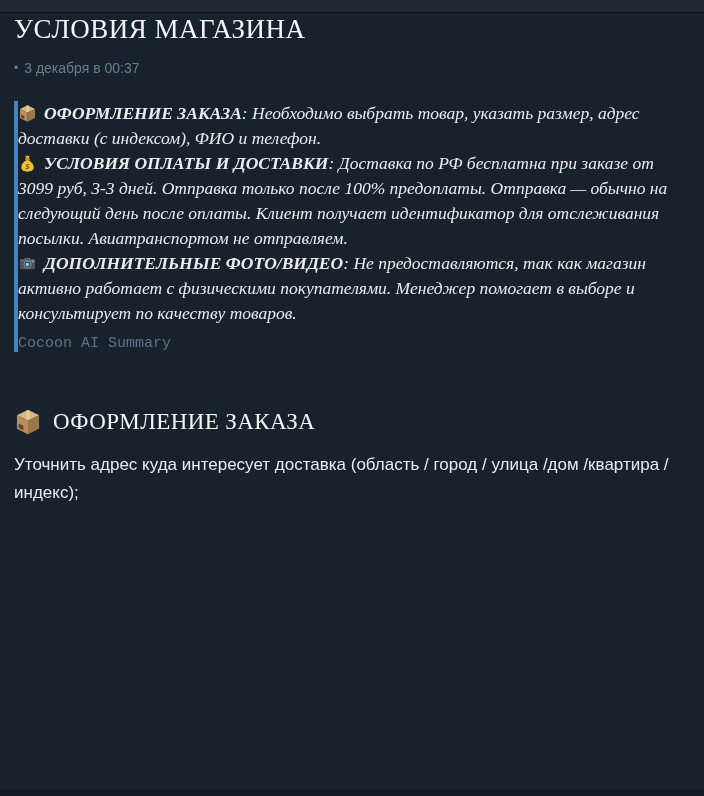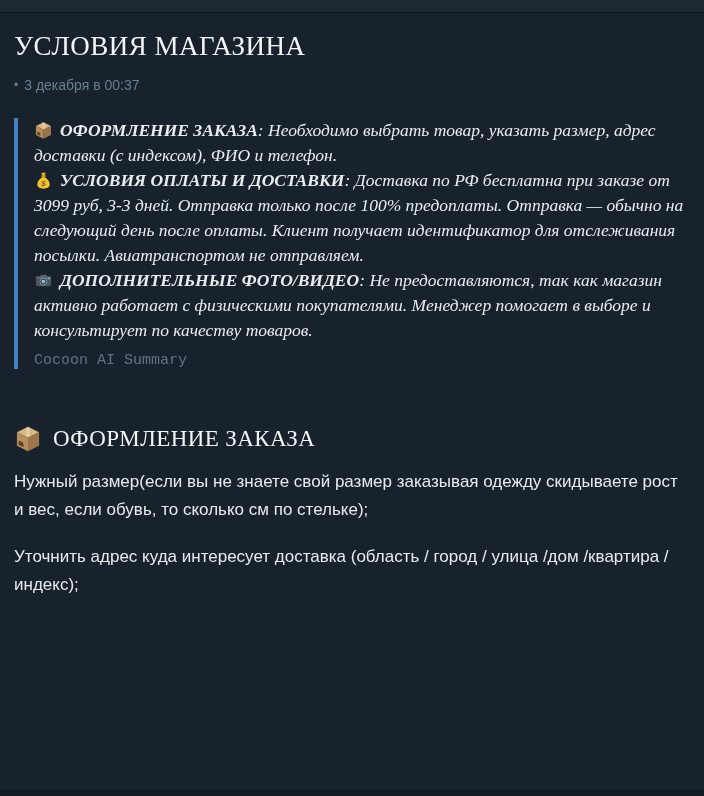--- a/index.html
+++ b/index.html
@@ -18,42 +18,42 @@
   }
   .footerbar {
     position: absolute;
     left: 0; right: 0; bottom: 0;
     height: 7px;
     background: #131b24;
   }
   .content { padding: 0 14px; }
 
   .page-title {
-    margin-top: 17px;
+    margin-top: 0;
     font-family: "Liberation Serif", serif;
     font-weight: 400;
     font-size: 27px;
     letter-spacing: 0.5px;
     color: #f3f5f7;
     line-height: 33px;
   }
   .meta {
     margin-top: 14px;
     font-size: 14px;
     color: #6b7e91;
     display: flex;
     align-items: center;
     gap: 6px;
   }
   .meta .bullet { font-size: 12px; line-height: 14px; }
 
   .summary {
     margin-top: 25px;
     border-left: 4px solid #4682c0;
-    padding-left: 16px;
+    padding-left: 0;
     padding-right: 2px;
   }
   .summary .s-item {
     font-family: "Liberation Serif", serif;
     font-style: italic;
     font-size: 17.5px;
     line-height: 25px;
     color: #eaedef;
   }
   .summary .s-item b { font-weight: 700; }
@@ -170,20 +170,19 @@
   <div class="section-header">
     <span class="section-icon">
         <svg viewBox="0 0 24 24">
           <use href="#ic-package"></use>
         </svg>
       </span>
     <h2 class="section-title">ОФОРМЛЕНИЕ ЗАКАЗА</h2>
   </div>
 
   <div class="body-text">
-    <p>Нужный размер(если вы не знаете свой размер заказывая одежду скидываете рост и вес, если обувь, то сколько см по стельке);</p>
     <p>Уточнить адрес куда интересует доставка (область / город / улица /дом /квартира / индекс);</p>
 
   </div>
 
 </div>
 
 <div class="footerbar"></div>
 
 </body></html>

